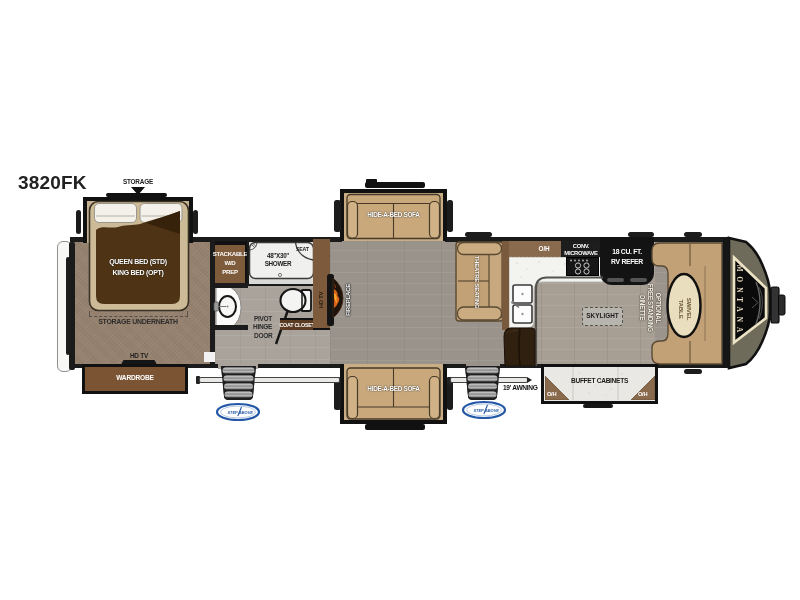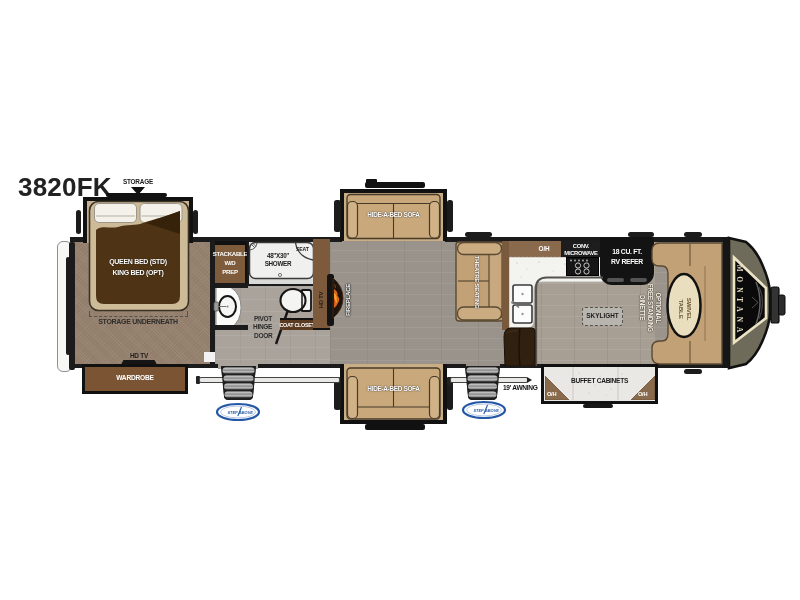--- a/index.html
+++ b/index.html
@@ -19,21 +19,21 @@
       <defs>
 <linearGradient id="tread" x1="0" y1="0" x2="0" y2="1">
 <stop offset="0" stop-color="#dcdcdc"></stop>
           <stop offset="0.45" stop-color="#8a8a8a"></stop>
           <stop offset="0.7" stop-color="#bdbdbd"></stop>
           <stop offset="1" stop-color="#5f5f5f"></stop>
 </linearGradient>
 </defs>
     </svg>
 
-<div class="abs" style="left:18px;top:172px;font-size:26px;font-weight:bold;color:#222;letter-spacing:0.2px;">3820FK</div>
+<div class="abs" style="left:18px;top:172px;font-size:19px;font-weight:bold;color:#222;letter-spacing:0.2px;">3820FK</div>
 
 <div class="abs" style="left:72px;top:239px;width:143px;height:127px;background:#96816e;background-image:repeating-linear-gradient(45deg,rgba(255,255,255,0.035) 0 1px,rgba(0,0,0,0.028) 1px 2px),repeating-linear-gradient(135deg,rgba(255,255,255,0.022) 0 1px,rgba(0,0,0,0.016) 1px 3px);"></div>
 
 <div class="abs" style="left:215px;top:239px;width:118px;height:127px;background:#aaa39c;background-image:repeating-linear-gradient(180deg,rgba(255,255,255,0.085) 0 1px,transparent 1px 12px),repeating-linear-gradient(90deg,rgba(0,0,0,0.045) 0 1px,transparent 1px 25px);"></div>
 
 <div class="abs" style="left:330px;top:239px;width:180px;height:127px;background:#99938b;background-image:repeating-linear-gradient(180deg,rgba(255,255,255,0.075) 0 1px,transparent 1px 11px),repeating-linear-gradient(90deg,rgba(0,0,0,0.05) 0 1px,transparent 1px 37px);"></div>
 
 <div class="abs" style="left:508px;top:239px;width:150px;height:127px;background:#a79e94;background-image:repeating-linear-gradient(180deg,rgba(255,255,255,0.09) 0 1px,transparent 1px 11px),repeating-linear-gradient(90deg,rgba(0,0,0,0.06) 0 1px,transparent 1px 33px);"></div>
 
 <div class="abs" style="left:655px;top:239px;width:72px;height:127px;background:#9b948c;background-image:repeating-linear-gradient(180deg,rgba(255,255,255,0.08) 0 1px,transparent 1px 11px);"></div>

